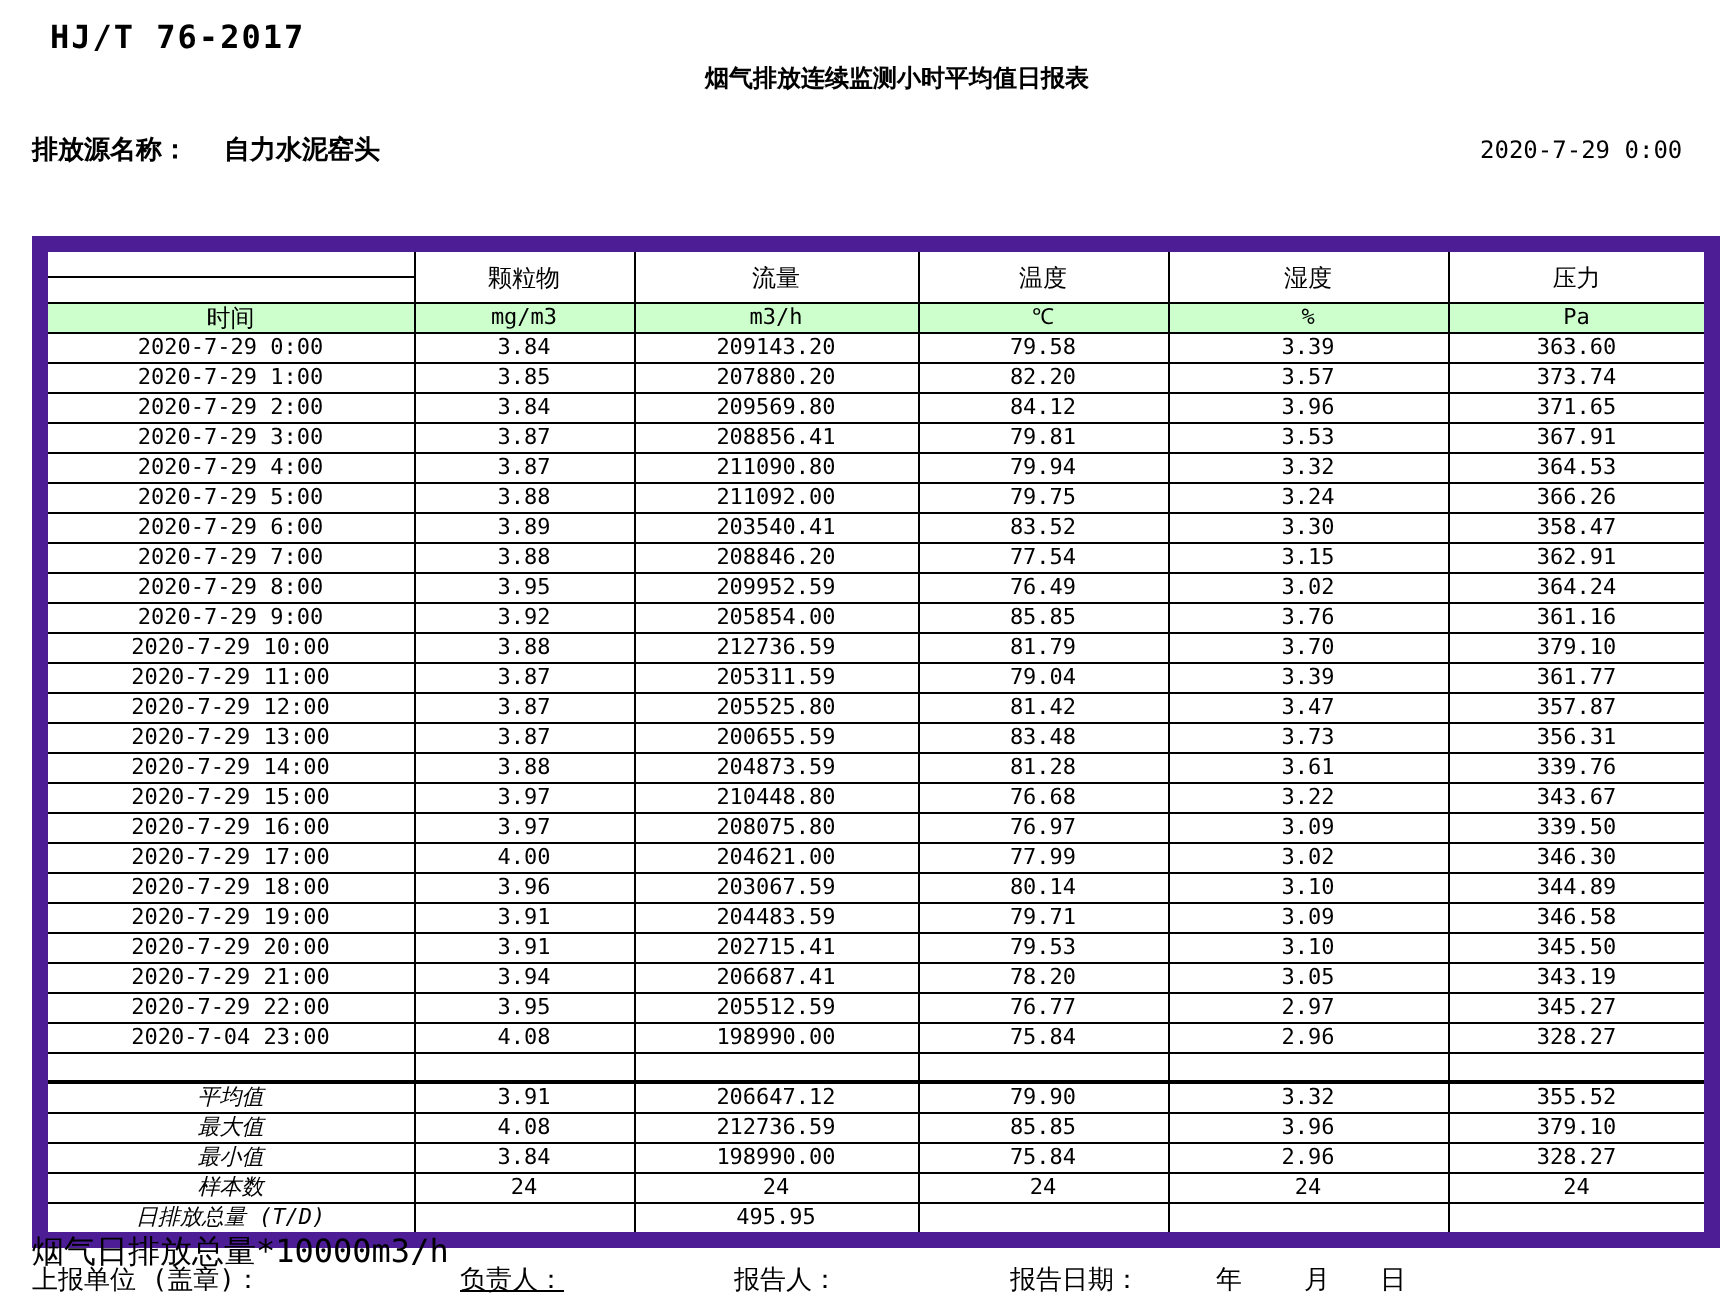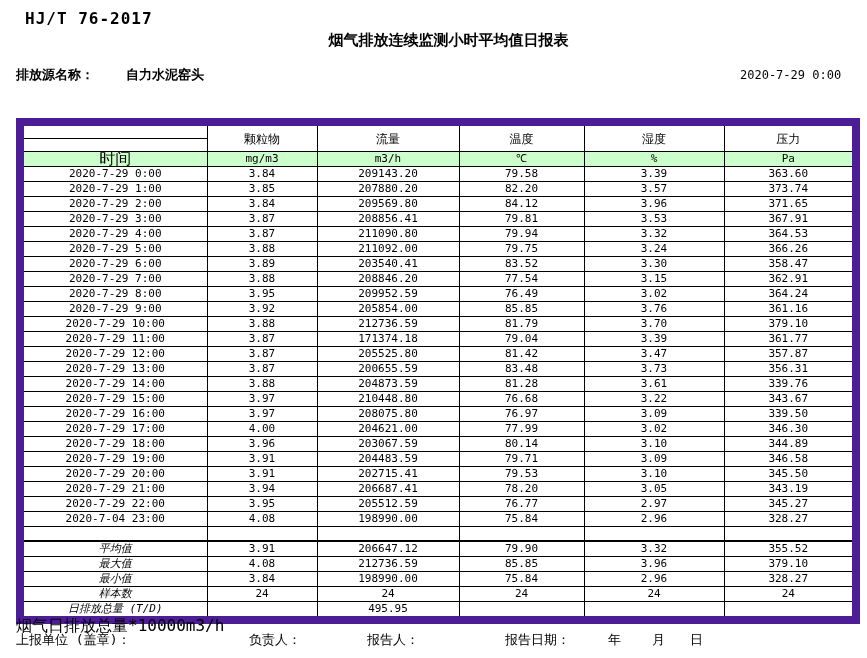--- a/index.html
+++ b/index.html
@@ -1,49 +1,49 @@
 <!DOCTYPE html>
 <html style="--green: #ccffcc;"><head>
 <meta charset="utf-8">
 <style>
   html,body{margin:0;padding:0;background:#fff;}
   body{
     position:relative;width:867px;height:658px;overflow:hidden;
     font-family:"DejaVu Sans Mono","Liberation Mono",monospace;color:#000;
   }
   .standard-code{position:absolute;left:25px;top:9px;font-size:16px;font-weight:bold;letter-spacing:1px;}
-  .doc-title{position:absolute;left:0;top:31px;width:100%;text-align:center;text-indent:30px;font-size:15px;font-weight:bold;}
+  .doc-title{position:absolute;left:0;top:31px;width:100%;text-align:center;text-indent:30px;font-size:12px;font-weight:bold;}
   .source-line{position:absolute;left:16px;top:66px;font-size:13px;font-weight:bold;}
-  .source-line .name{margin-left:32px;text-align:center;}
+  .source-line .name{margin-left:18px;text-align:center;}
   .report-datetime{position:absolute;left:740px;top:68px;font-size:12px;}
 
   table.report{
     position:absolute;left:16px;top:118px;width:836px;
     border-collapse:collapse;table-layout:fixed;
     border:8px solid #4c1d95;
   }
   table.report td,table.report th{
     border:1px solid #000;padding:0;margin:0;
     text-align:center;vertical-align:middle;
     font-size:11px;font-weight:normal;
     height:14px;line-height:14px;
     white-space:nowrap;overflow:hidden;
   }
   tr.hdr-top td,tr.hdr-mid td{height:12px;line-height:12px;}
   tr.hdr-top th{font-size:12px;}
   td.split{border-bottom:1px solid #000;}
   tr.unit-row td{background:var(--green,#ccffcc);height:14px;line-height:14px;}
-  tr.unit-row td.time-hd{font-size:16px;}
+  tr.unit-row td.time-hd{font-size:12px;}
   tbody.data td{font-size:11px;}
   tr.gap-row td{height:13px;line-height:13px;border-bottom:2px solid #000;}
   td.lbl{font-size:12px;font-style:italic;}
   .footer-note{position:absolute;left:16px;top:616px;font-size:16px;}
   .footer-line{position:absolute;left:0;top:631px;width:100%;font-size:13px;}
   .footer-line span{position:absolute;white-space:nowrap;}
-  .f-unit{left:16px;} .f-resp{left:249px;} .f-reporter{left:367px;}
+  .f-unit{left:16px;} .f-resp{left:230px;text-decoration:underline;} .f-reporter{left:367px;}
   .f-date{left:505px;text-align:center;} .f-year{left:608px;} .f-month{left:652px;} .f-day{left:690px;}
 </style>
 </head>
 <body>
 
 <div class="standard-code">HJ/T  76-2017</div>
 <div class="doc-title">烟气排放连续监测小时平均值日报表</div>
 <div class="source-line">
   <span>排放源名称：</span><span class="name">自力水泥窑头</span>
 </div>
@@ -164,21 +164,21 @@
     <td>2020-7-29 10:00</td>
     <td>3.88</td>
     <td>212736.59</td>
     <td>81.79</td>
     <td>3.70</td>
     <td>379.10</td>
   </tr>
       <tr>
     <td>2020-7-29 11:00</td>
     <td>3.87</td>
-    <td>171374.18</td>
+    <td>205311.59</td>
     <td>79.04</td>
     <td>3.39</td>
     <td>361.77</td>
   </tr>
       <tr>
     <td>2020-7-29 12:00</td>
     <td>3.87</td>
     <td>205525.80</td>
     <td>81.42</td>
     <td>3.47</td>

